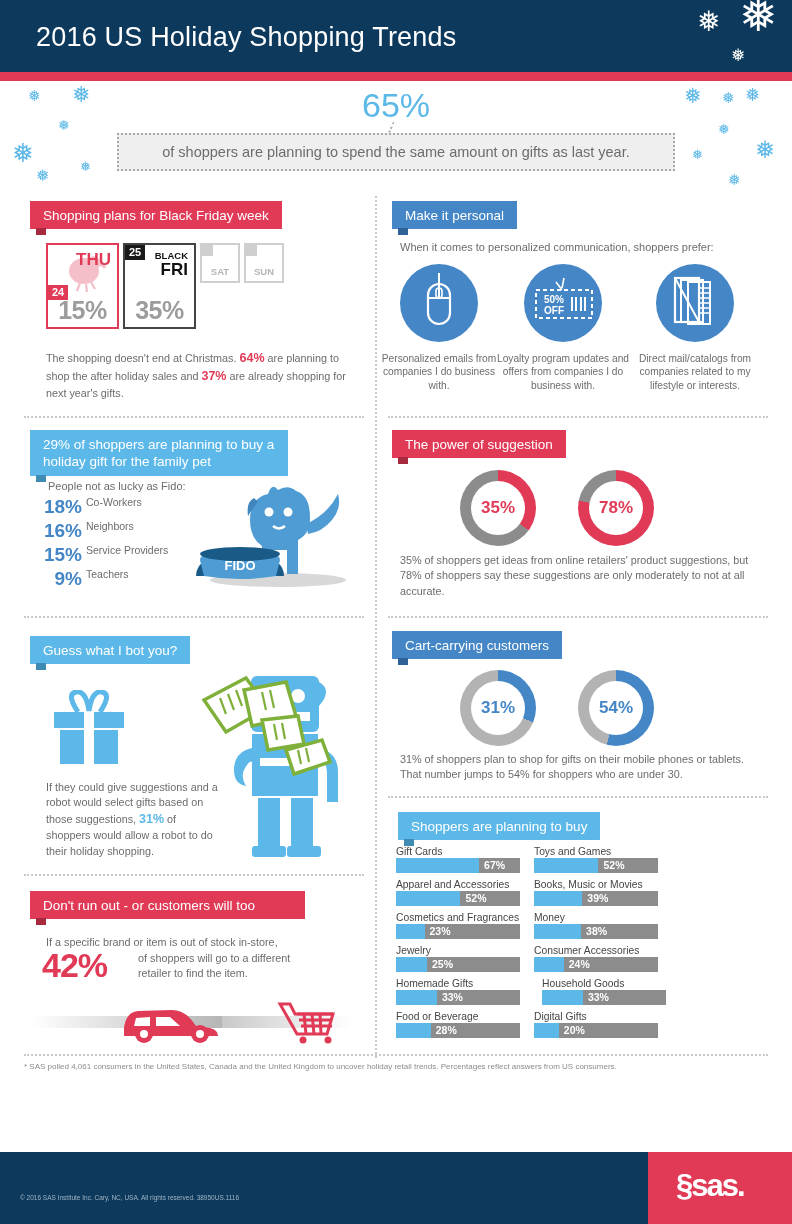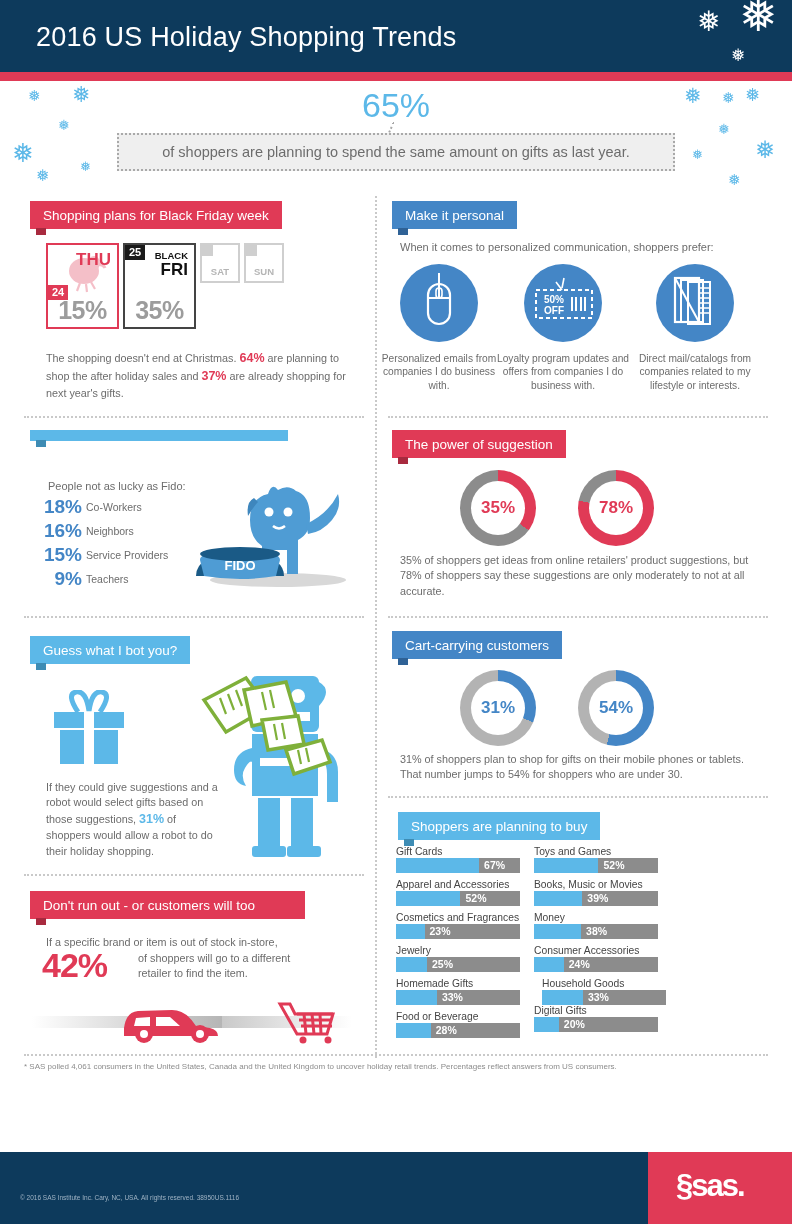--- a/index.html
+++ b/index.html
@@ -65,21 +65,21 @@
   .cal-pct { position:absolute; left:0; bottom:2px; width:100%; text-align:center; font-size:25px; color:#9c9c9c; font-weight:bold; letter-spacing:-.5px; }
   .cal-sm-lbl { position:absolute; left:0; bottom:4px; width:100%; text-align:center; font-size:9.5px; color:#b5b5b5; font-weight:bold; }
   .turkey { position:absolute; left:14px; top:6px; opacity:.32; }
 
   .body-txt { position:absolute; font-size:10.8px; color:#6c6c6c; line-height:1.42; }
   .body-txt b.r { color:#e03a56; font-size:12.5px; }
   .body-txt b.b { color:#5cb8e8; font-size:12.5px; }
 
   
   .pet-intro { position:absolute; font-size:11px; color:#6c6c6c; }
-  .pet-row { position:absolute; display:flex; align-items:center; }
+  .pet-row { position:absolute; display:flex; align-items:flex-start; }
   .pet-row .p { color:#4486c6; font-size:19px; font-weight:bold; width:46px; text-align:right; }
   .pet-row .n { color:#6c6c6c; font-size:10.5px; margin-left:4px; }
 
   
   .circ { position:absolute; width:78px; height:78px; border-radius:50%; background:#4486c6; }
   .circ-cap { position:absolute; width:134px; text-align:center; font-size:10.2px; color:#6c6c6c; line-height:1.32; }
 
   
   .donut { position:absolute; width:76px; height:76px; border-radius:50%; }
   .donut .hole { position:absolute; left:11px; top:11px; width:54px; height:54px; border-radius:50%; background:#fff;
@@ -177,20 +177,21 @@
     <span class="cal-sm-lbl">SUN</span>
   </div>
 
 </div>
 
 <div class="body-txt" style="left:46px;top:350px;width:300px;">
   <span>The shopping doesn't end at Christmas. </span><b class="r">64%</b><span> are planning to shop the after holiday sales and </span><b class="r">37%</b><span> are already shopping for next year's gifts.</span>
 </div>
 
 <div class="banner lblue" style="left:30px;top:430px;width:258px;">
+  <span>29% of shoppers are planning to buy a holiday gift for the family pet</span>
   <span class="notch lblue"></span>
 </div>
 
 <div class="pet-intro" style="left:48px;top:480px;">People not as lucky as Fido:</div>
 <div class="pet-row" style="left:36px;top:496px;">
   <span class="p">18%</span>
   <span class="n">Co-Workers</span>
 </div>
 <div class="pet-row" style="left:36px;top:520px;">
   <span class="p">16%</span>
@@ -442,21 +443,21 @@
         <span class="bar-val" style="left: 52.12px;">38%</span>
       </div>
     </div>
     <div class="bar-wrap" style="position: relative; margin-bottom: 6px;">
       <span class="bar-lbl">Consumer Accessories</span>
       <div class="bar-track">
         <div class="bar-fill" style="width: 29.76px;"></div>
         <span class="bar-val" style="left: 34.76px;">24%</span>
       </div>
     </div>
-    <div class="bar-wrap" style="position: relative;  padding-left: 8px;">
+    <div class="bar-wrap" style="position: relative; margin-bottom: 6px; padding-left: 8px;">
       <span class="bar-lbl">Household Goods</span>
       <div class="bar-track">
         <div class="bar-fill" style="width: 40.92px;"></div>
         <span class="bar-val" style="left: 45.92px;">33%</span>
       </div>
     </div>
     <div class="bar-wrap" style="position: relative; margin-bottom: 6px;">
       <span class="bar-lbl">Digital Gifts</span>
       <div class="bar-track">
         <div class="bar-fill" style="width: 24.8px;"></div>

